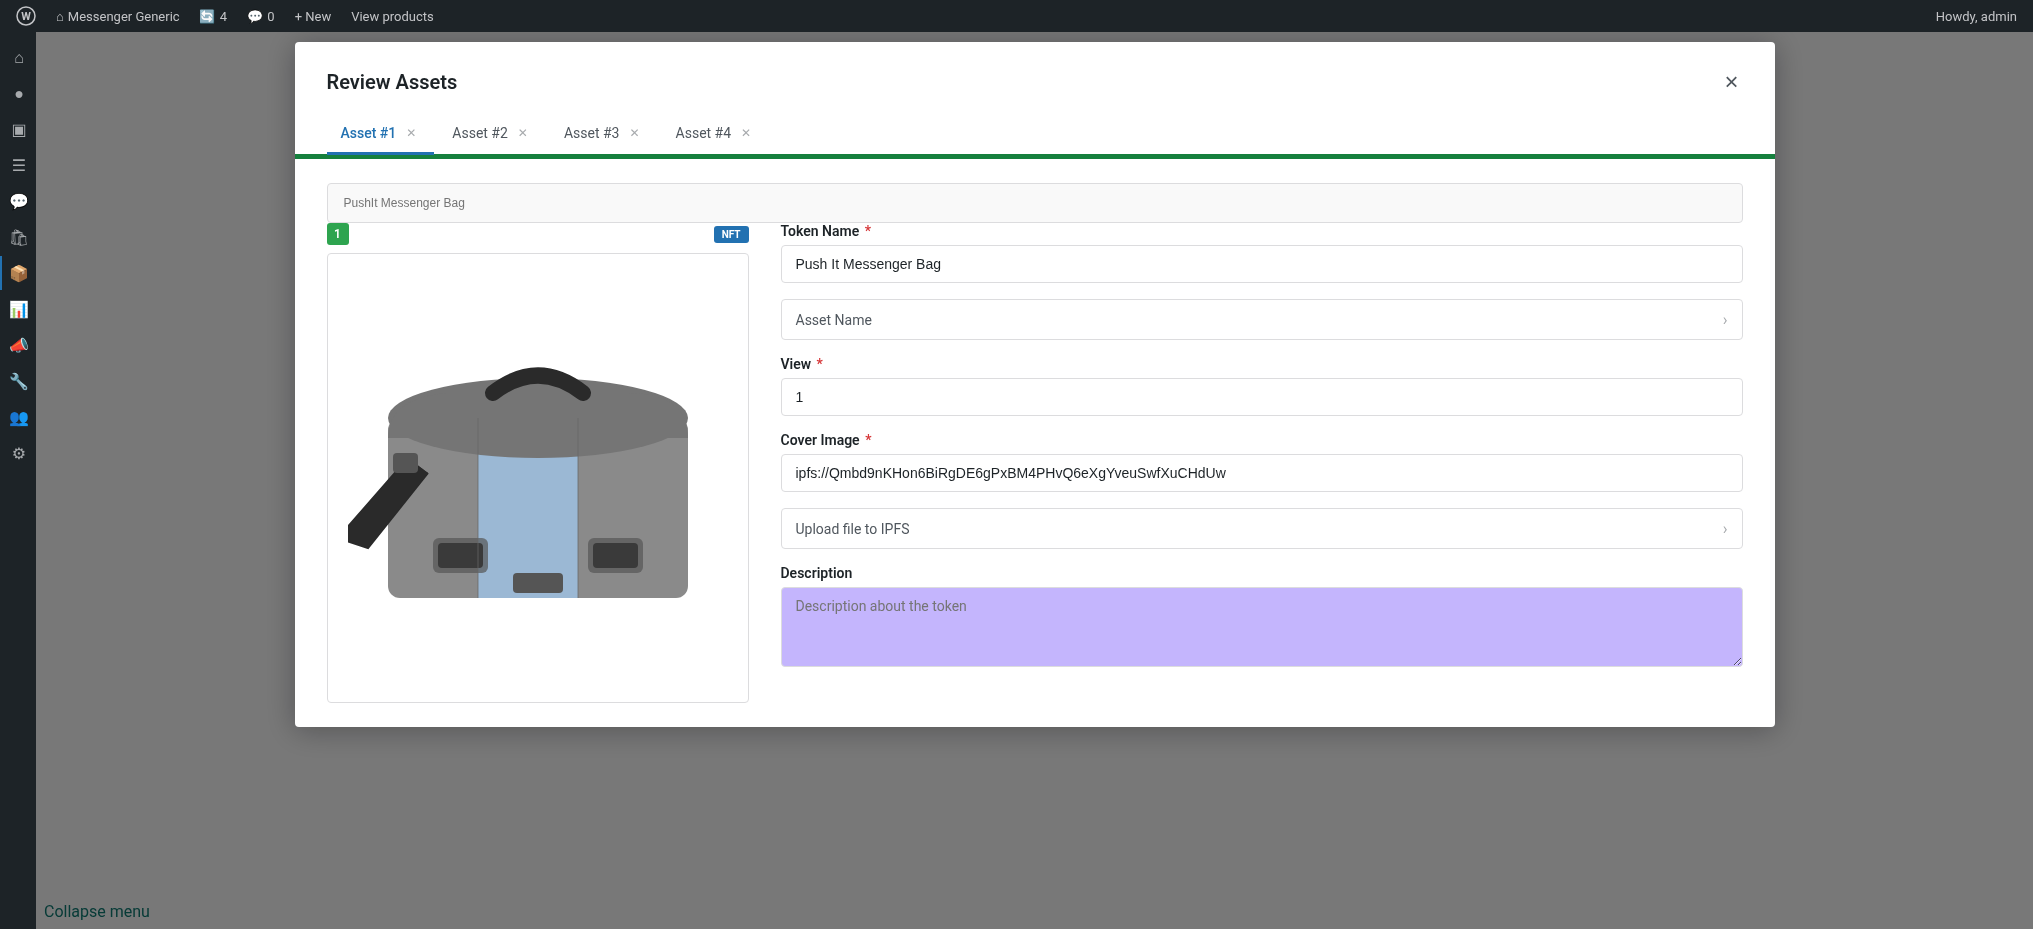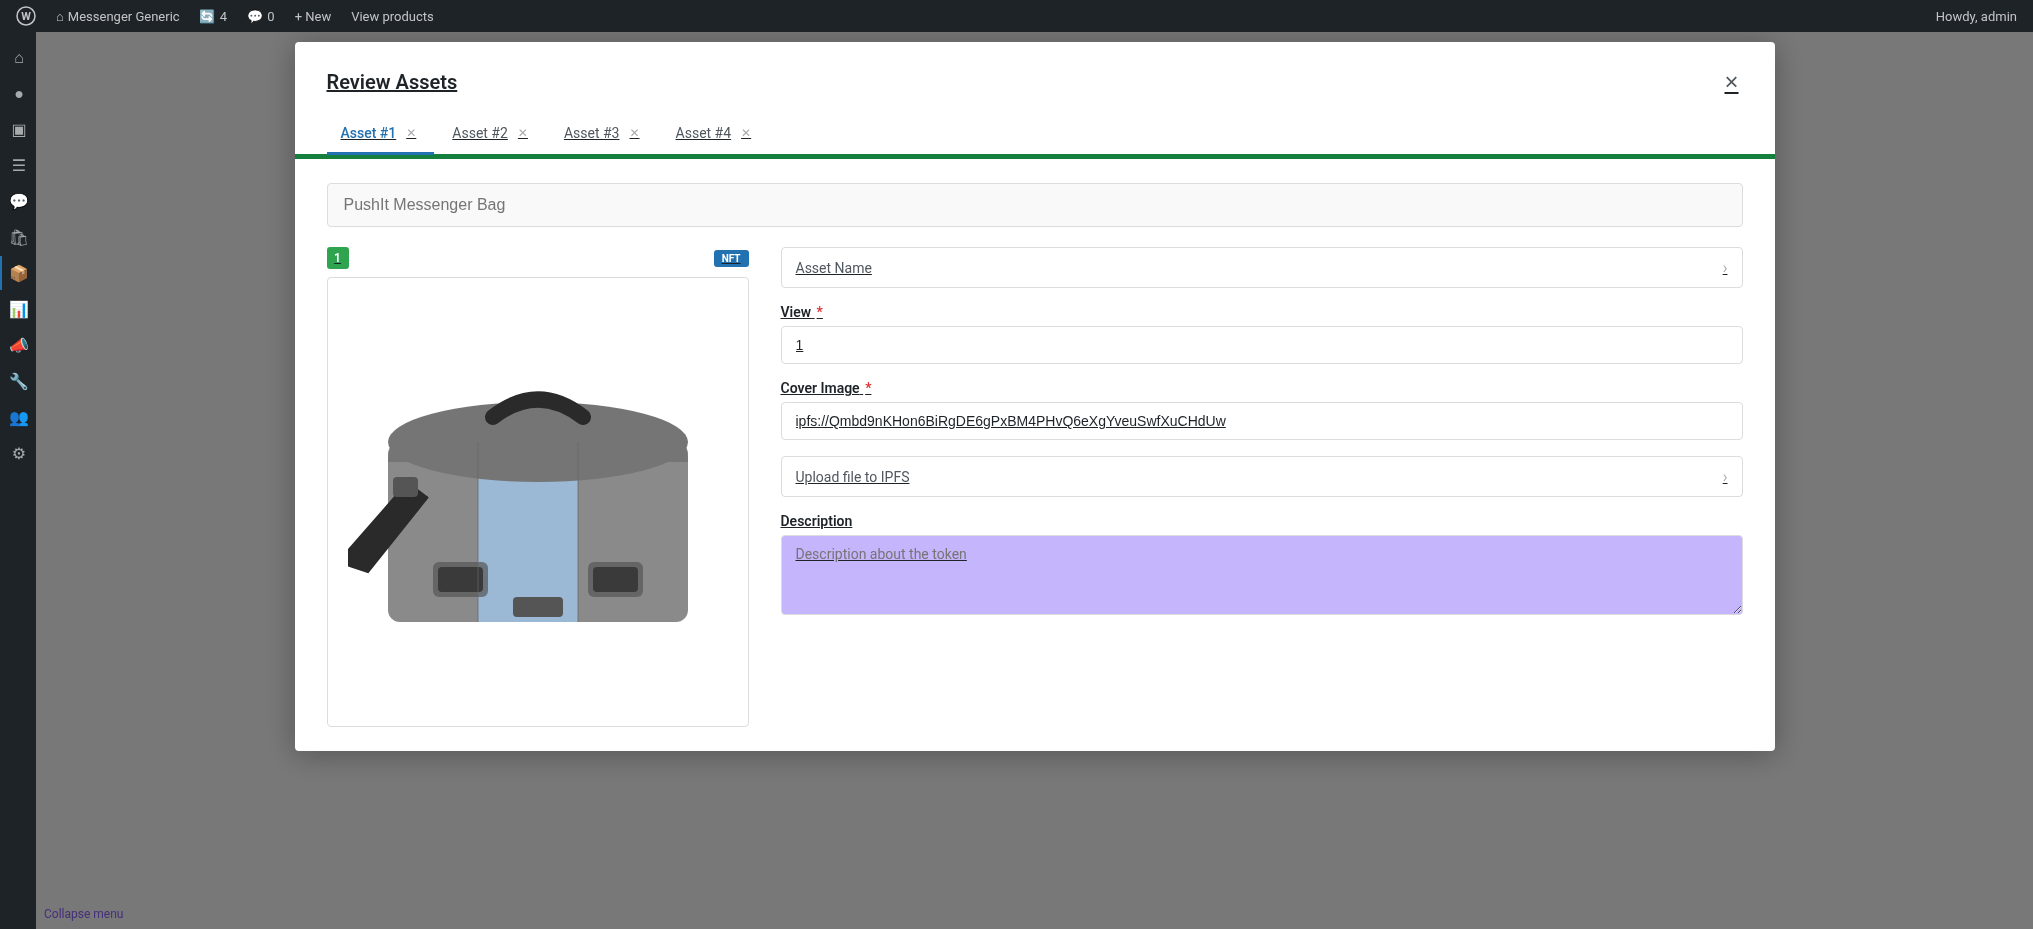--- a/index.html
+++ b/index.html
@@ -70,22 +70,22 @@
       color: #a7aaad;
       cursor: pointer;
       font-size: 16px;
       border-left: 2px solid transparent;
     }
     .sidebar-icon.active { color: #fff; border-left: 2px solid #2271b1; }
     .sidebar-label {
       position: fixed;
       left: 36px;
       bottom: 0;
-      color: #8b5cf6;
-      font-size: 12px;
+      color: #0f766e;
+      font-size: 16px;
       padding: 8px;
       cursor: pointer;
     }
 
     
     .main-content {
       margin-top: 32px;
       margin-left: 36px;
       min-height: calc(100vh - 32px);
       background: #f0f0f1;
@@ -111,21 +111,20 @@
       background: #fff;
       width: calc(100% - 20px);
       max-width: 1480px;
       margin: 0 auto;
       border-radius: 4px;
       box-shadow: 0 3px 30px rgba(0,0,0,0.3);
       position: relative;
       max-height: calc(100vh - 52px);
       overflow-y: auto;
       margin-top: 10px;
-      text-decoration: underline;
     }
 
     .modal-header {
       display: flex;
       align-items: center;
       justify-content: space-between;
       padding: 24px 32px 16px;
       border-bottom: none;
     }
     .modal-title {
@@ -177,26 +176,25 @@
 
     
     .modal-body {
       padding: 24px 32px;
     }
 
     
     .product-name-input {
       width: 100%;
       padding: 12px 16px;
-      font-size: 16px;
+      font-size: 12px;
       border: 1px solid #dcdcde;
       border-radius: 4px;
       background: #f9f9f9;
       color: #4c1d95;
-      margin-bottom: 20px;
     }
 
     
     .asset-section {
       display: flex;
       gap: 32px;
       align-items: flex-start;
     }
 
     
@@ -439,20 +437,27 @@
 
                   <line x1="130" y1="100" x2="130" y2="280" stroke="#666" stroke-width="1.5" opacity="0.5"></line>
                   <line x1="230" y1="100" x2="230" y2="280" stroke="#666" stroke-width="1.5" opacity="0.5"></line>
                 </svg>
               </div>
             </div>
           </div>
 
           <div class="asset-right">
 
+            <div class="field-group">
+              <label class="field-label">
+                <span>Token Name</span>
+                <span class="required">*</span>
+              </label>
+              <input type="text" class="field-input" value="Push It Messenger Bag" style="">
+            </div>
 
             <div class="field-group">
               <div class="field-input-expandable">
                 <span>Asset Name</span>
                 <span class="expand-arrow">›</span>
               </div>
             </div>
 
             <div class="field-group">
               <label class="field-label">

